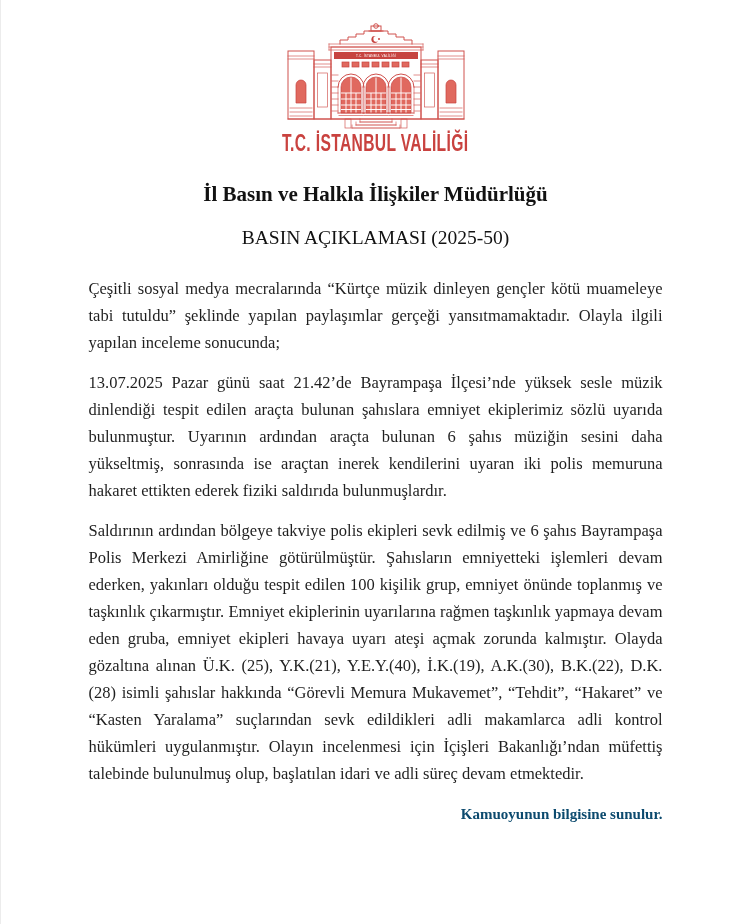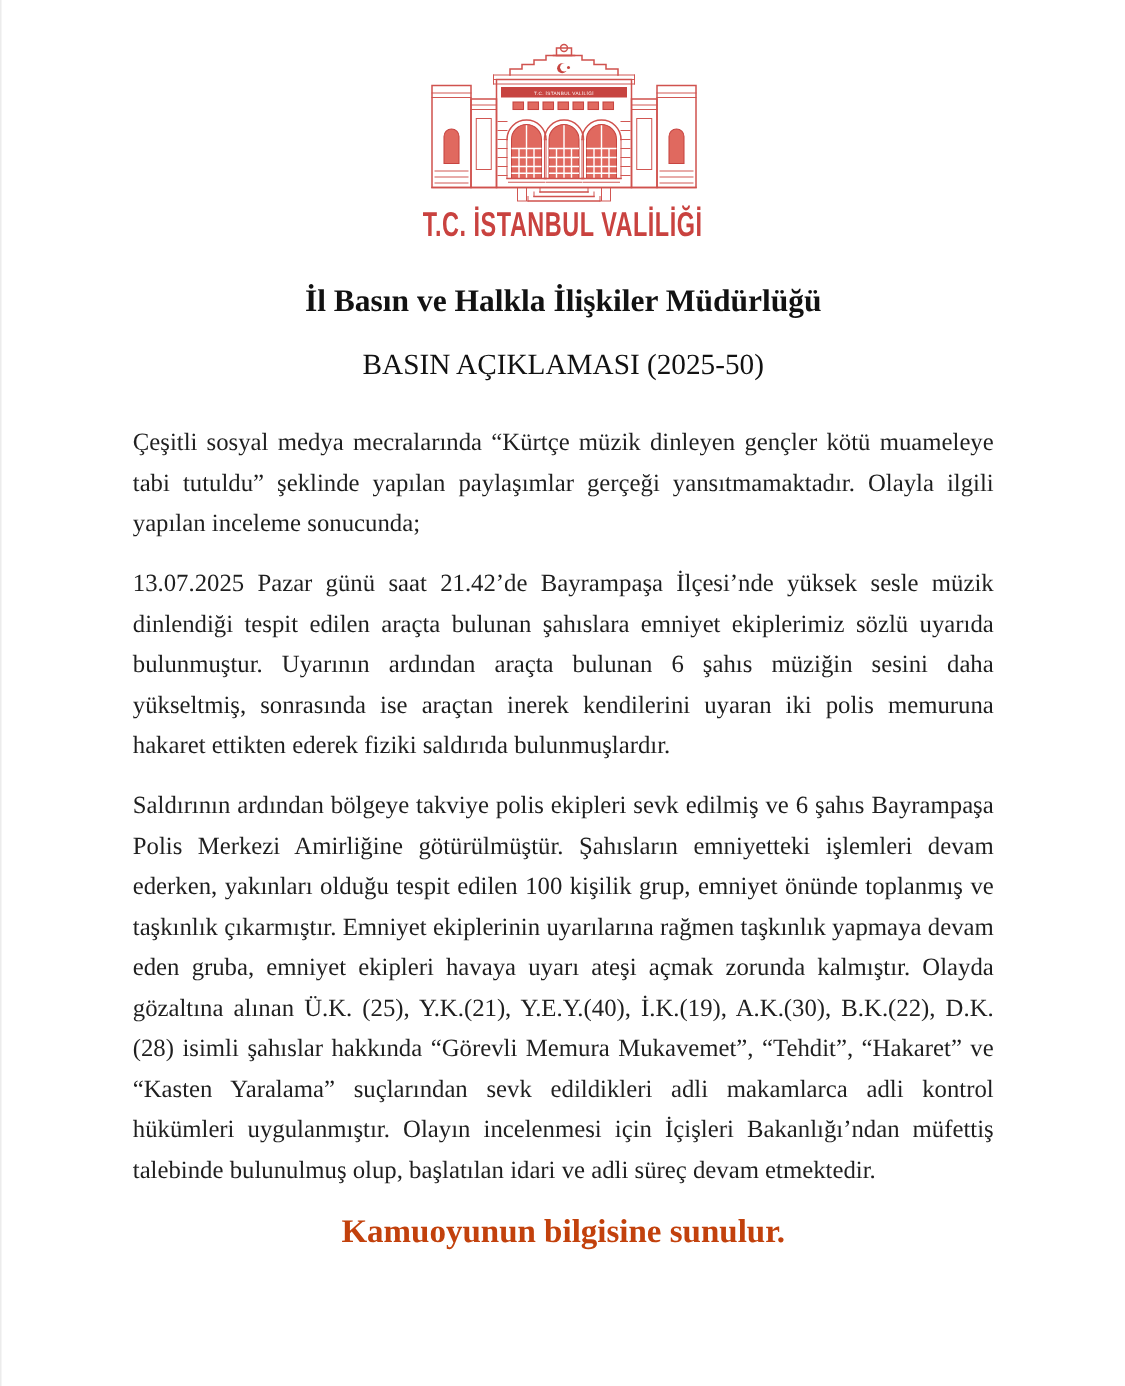--- a/index.html
+++ b/index.html
@@ -6,21 +6,21 @@
   .page {
     position:relative;
     width:750px; height:924px;
     background:#ffffff;
     box-sizing:border-box;
     border-left:1px solid #ececec;
     font-family:"Liberation Serif", serif;
     color:#1e1e1e;
     overflow:hidden;
   }
-  .content { width:574px; margin:0 auto; padding-top:28px; text-align:center; }
+  .content { width:574px; margin:0 auto; padding-top:22px; text-align:center; }
 
   
   .logo-block { text-align:center; }
   .logo-block svg { display:block; margin:0 auto; }
   .s  { stroke:#D0524E; stroke-width:1; fill:none; stroke-linecap:square; }
   .s2 { stroke:#D0524E; stroke-width:0.65; fill:none; stroke-linecap:square; }
   .fw { fill:#E0695F; stroke:#C74440; stroke-width:0.7; }
   .fr { fill:#C74440; stroke:none; }
   .wg { stroke:#ffffff; stroke-width:0.95; fill:none; }
   .frieze-text { font-family:"Liberation Sans", sans-serif; font-size:3.1px; fill:#ffffff; letter-spacing:0.25px; }
@@ -37,21 +37,21 @@
     white-space:nowrap;
   }
 
   
   .dept-title  { margin-top:25px; font-size:21px; font-weight:bold; color:#121212; }
   .release-title { margin-top:20px; font-size:19.5px; font-weight:normal; color:#121212; }
 
   
   .body-text { margin-top:26px; text-align:justify; font-size:16.5px; line-height:27px; color:#1f1f1f; }
   .body-text p { margin:0 0 13px 0; }
-  .closing { margin-top:14px; text-align:center; font-size:22px; line-height:27px; font-weight:bold; color:#c2410c; }
+  .closing { margin-top:14px; text-align:right; font-size:15px; line-height:27px; font-weight:bold; color:#0c4a6e; }
 </style>
 </head>
 <body>
 
 <div class="page">
   <div class="content">
 
     <div class="logo-block">
       <svg width="180" height="107" viewBox="0 -7 180 107" xmlns="http://www.w3.org/2000/svg" aria-hidden="true">
 

